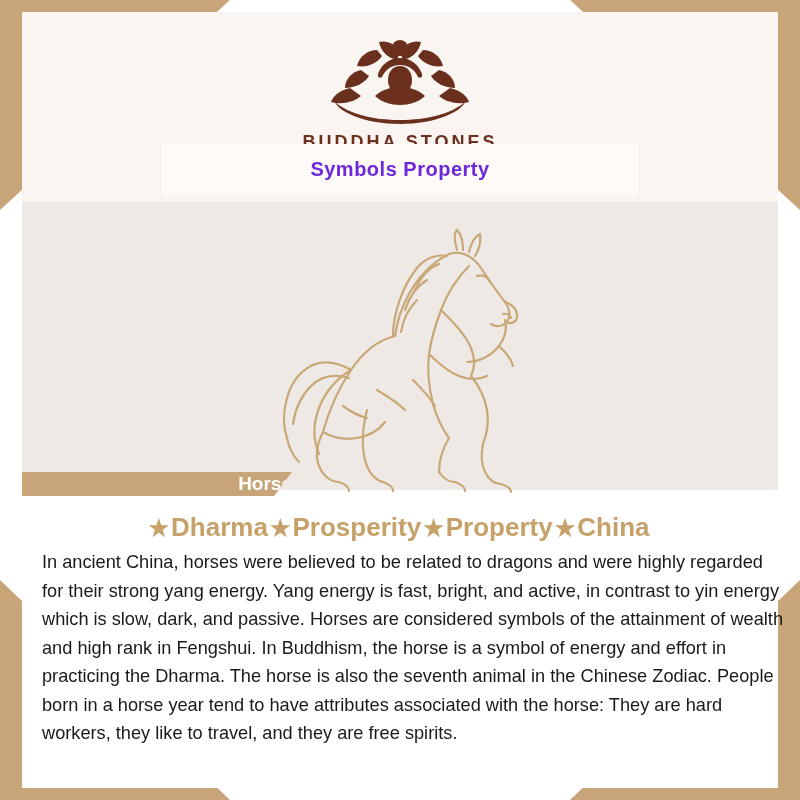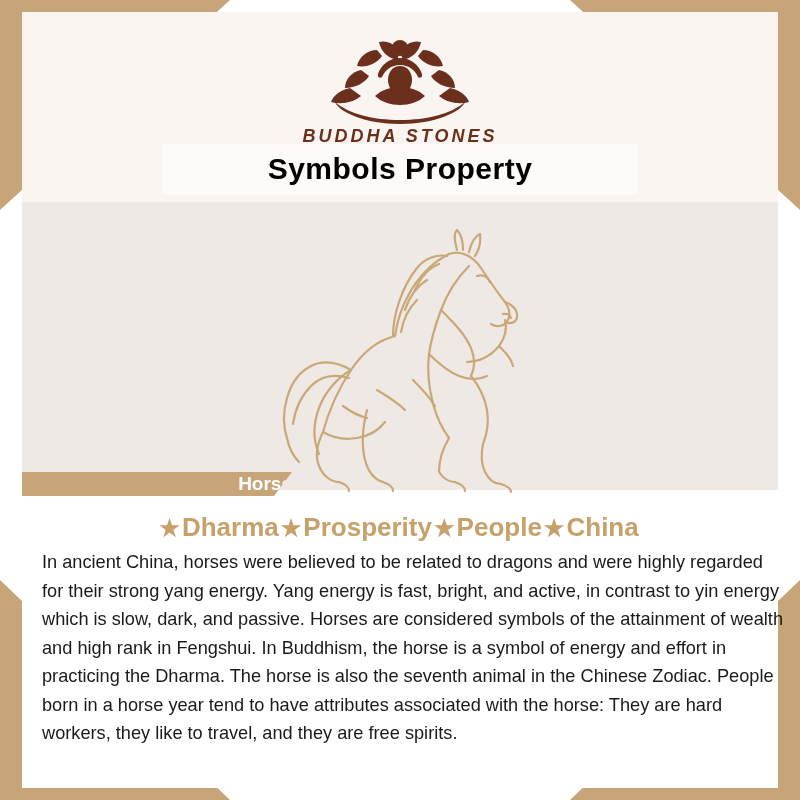--- a/index.html
+++ b/index.html
@@ -71,42 +71,42 @@
 
   
   .logo-wrap {
     position: absolute;
     left: 0; top: 18px;
     width: 756px;
     text-align: center;
   }
   .logo-mark { display: block; margin: 0 auto; }
   .brand-name {
+    margin-top: 6px;
     font-size: 18px;
     letter-spacing: 3px;
     color: #6b2f1e;
     font-weight: bold;
     font-family: "Liberation Sans", sans-serif;
-    font-style: italic;
   }
 
   
   .title-banner {
     position: absolute;
     left: 140px; top: 132px;
     width: 476px; height: 50px;
     background: #fdfaf7;
     display: flex;
     align-items: center;
     justify-content: center;
   }
   .title-text {
-    font-size: 30px;
-    font-weight: bold;
-    color: #000000;
+    font-size: 20px;
+    font-weight: bold;
+    color: #6d28d9;
     letter-spacing: 0.5px;
     font-family: "Liberation Sans", sans-serif;
   }
 
   
   .horse-area {
     position: absolute;
     left: 0; top: 190px;
     width: 756px; height: 300px;
   }
@@ -263,19 +263,19 @@
           <path d="M126 196 C134 202 142 206 150 208"></path>
         </g>
       </svg>
     </div>
 
     <div class="label-tag">
       <span class="label-tag-text">Horse</span>
     </div>
 
     <div class="keywords">
-      <span class="kw-star">★</span><span class="kw-word">Dharma</span><span class="kw-star">★</span><span class="kw-word">Prosperity</span><span class="kw-star">★</span><span class="kw-word">People</span><span class="kw-star">★</span><span class="kw-word">China</span>
+      <span class="kw-star">★</span><span class="kw-word">Dharma</span><span class="kw-star">★</span><span class="kw-word">Prosperity</span><span class="kw-star">★</span><span class="kw-word">Property</span><span class="kw-star">★</span><span class="kw-word">China</span>
     </div>
 
     <div class="body-text">In ancient China, horses were believed to be related to dragons and were highly regarded for their strong yang energy. Yang energy is fast, bright, and active, in contrast to yin energy which is slow, dark, and passive. Horses are considered symbols of the attainment of wealth and high rank in Fengshui. In Buddhism, the horse is a symbol of energy and effort in practicing the Dharma. The horse is also the seventh animal in the Chinese Zodiac. People born in a horse year tend to have attributes associated with the horse: They are hard workers, they like to travel, and they are free spirits.</div>
 
   </div>
 </div>
 
 </body></html>

